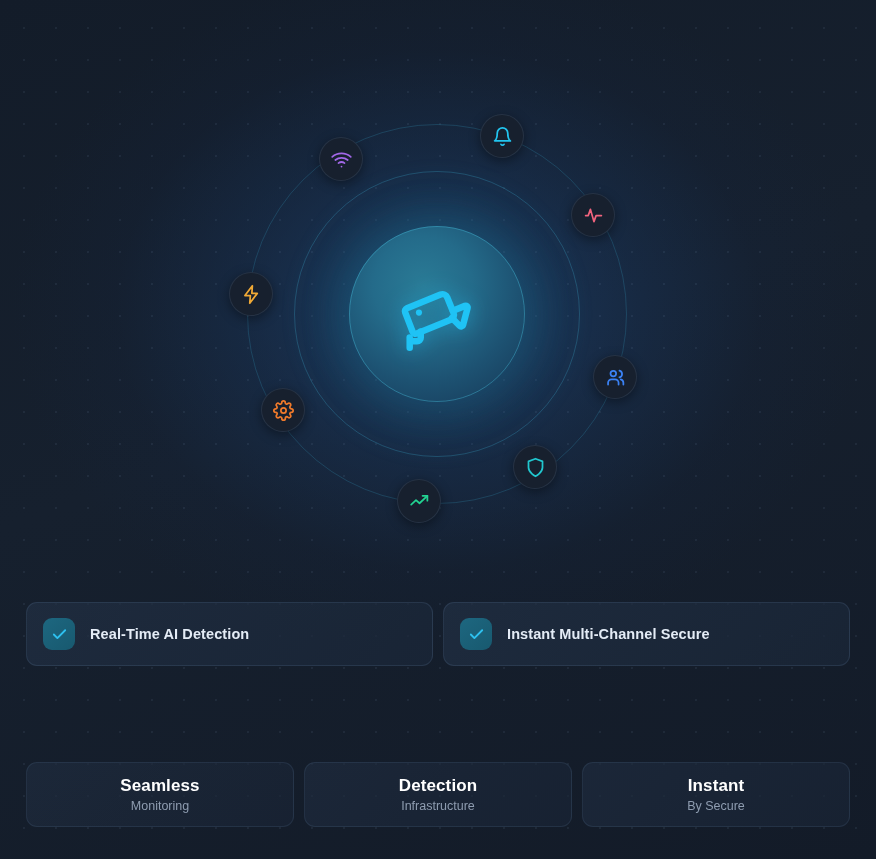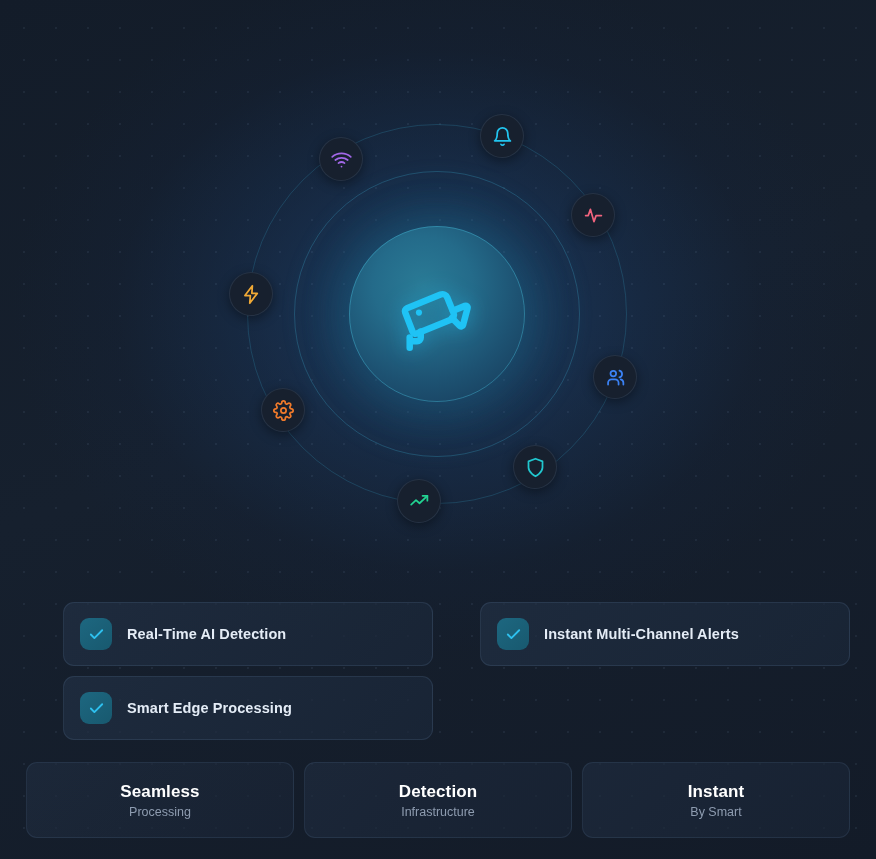--- a/index.html
+++ b/index.html
@@ -138,21 +138,20 @@
 
   .feature-card {
     height: 64px;
     border-radius: 11px;
     background: linear-gradient(135deg, rgba(34,48,68,0.72) 0%, rgba(27,39,57,0.72) 100%);
     border: 1px solid rgba(95,125,162,0.20);
     display: flex;
     align-items: center;
     padding: 0 16px;
     gap: 15px;
-    margin-left: 37px;
   }
 
   .check-badge {
     width: 32px; height: 32px;
     border-radius: 9px;
     background: linear-gradient(140deg, #1d6780 0%, #18596f 100%);
     display: flex;
     align-items: center;
     justify-content: center;
     flex: 0 0 auto;
@@ -171,21 +170,21 @@
     position: absolute;
     left: 26px;
     top: 762px;
     width: 824px;
     display: grid;
     grid-template-columns: 268px 268px 268px;
     column-gap: 10px;
   }
 
   .stat-card {
-    height: 76px;
+    height: 65px;
     border-radius: 11px;
     background: linear-gradient(135deg, rgba(32,45,64,0.66) 0%, rgba(26,37,54,0.66) 100%);
     border: 1px solid rgba(95,125,162,0.17);
     display: flex;
     flex-direction: column;
     align-items: center;
     justify-content: center;
     gap: 3px;
   }
 
@@ -310,44 +309,36 @@
       </span>
       <span class="feature-label">Real-Time AI Detection</span>
     </div>
 
     <div class="feature-card">
       <span class="check-badge">
         <svg viewBox="0 0 24 24" fill="none" stroke="currentColor" stroke-width="2.6" stroke-linecap="round" stroke-linejoin="round">
           <polyline points="20,6 9,17 4,12"></polyline>
         </svg>
       </span>
-      <span class="feature-label">Instant Multi-Channel Alerts</span>
-    </div>
-
-
-    <div class="feature-card">
-      <span class="check-badge">
-        <svg viewBox="0 0 24 24" fill="none" stroke="currentColor" stroke-width="2.6" stroke-linecap="round" stroke-linejoin="round">
-          <polyline points="20,6 9,17 4,12"></polyline>
-        </svg>
-      </span>
-      <span class="feature-label">Smart Edge Processing</span>
-    </div>
+      <span class="feature-label">Instant Multi-Channel Secure</span>
+    </div>
+
+
   </div>
 
   <div class="stats">
 
     <div class="stat-card">
       <span class="stat-value">Seamless</span>
-      <span class="stat-label">Processing</span>
+      <span class="stat-label">Monitoring</span>
     </div>
 
     <div class="stat-card">
       <span class="stat-value">Detection</span>
       <span class="stat-label">Infrastructure</span>
     </div>
 
     <div class="stat-card">
       <span class="stat-value">Instant</span>
-      <span class="stat-label">By Smart</span>
+      <span class="stat-label">By Secure</span>
     </div>
   </div>
 </div>
 
 </body></html>

